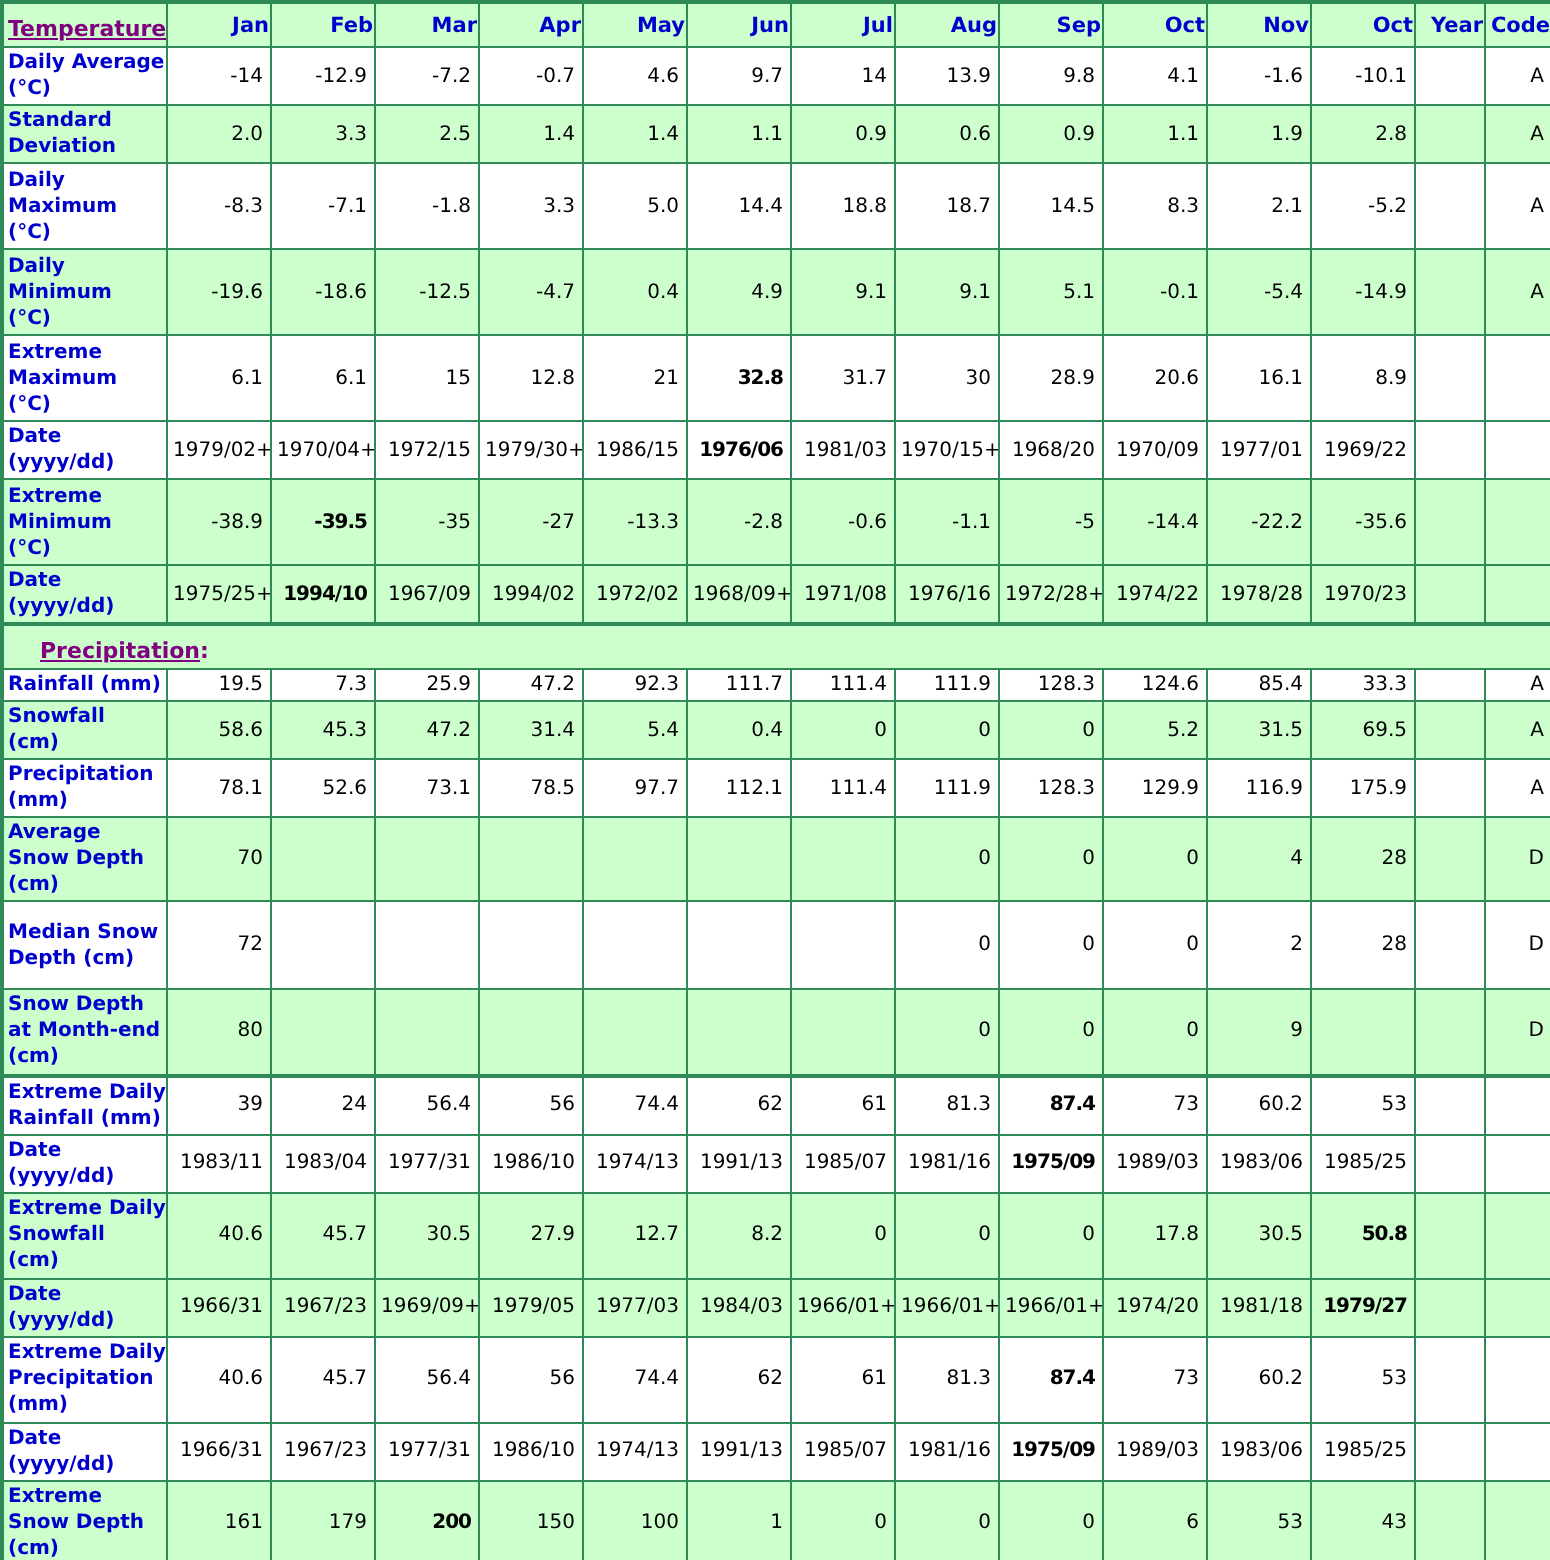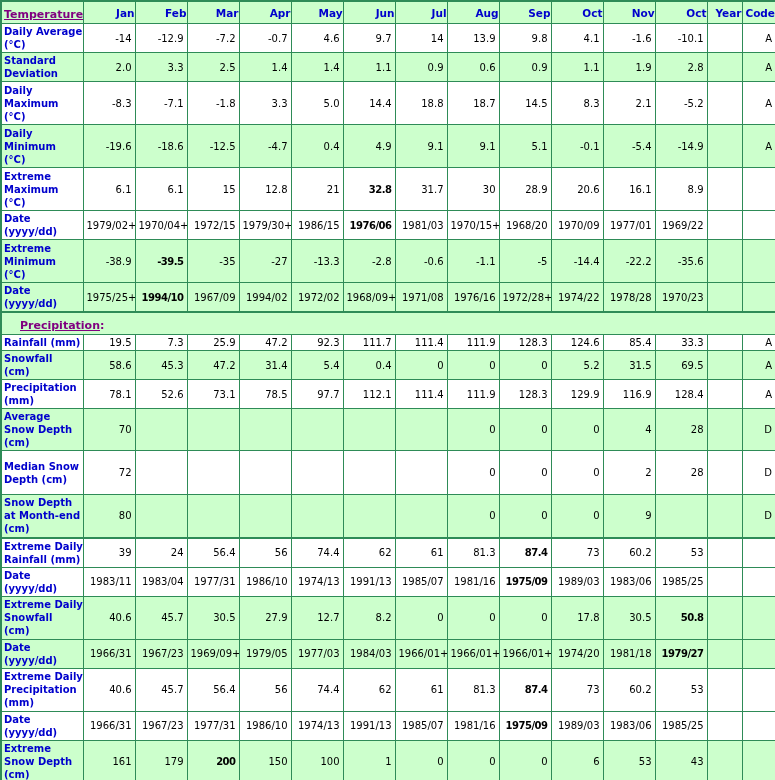--- a/index.html
+++ b/index.html
@@ -257,21 +257,21 @@
           <td class="val">52.6</td>
           <td class="val">73.1</td>
           <td class="val">78.5</td>
           <td class="val">97.7</td>
           <td class="val">112.1</td>
           <td class="val">111.4</td>
           <td class="val">111.9</td>
           <td class="val">128.3</td>
           <td class="val">129.9</td>
           <td class="val">116.9</td>
-          <td class="val">128.4</td>
+          <td class="val">175.9</td>
           <td class="val"></td>
           <td class="val">A</td>
         </tr>
         <tr class="shaded" style="height: 29px;">
           <td class="label">Average
 Snow Depth
 (cm)</td>
           <td class="val">70</td>
           <td class="val"></td>
           <td class="val"></td>

